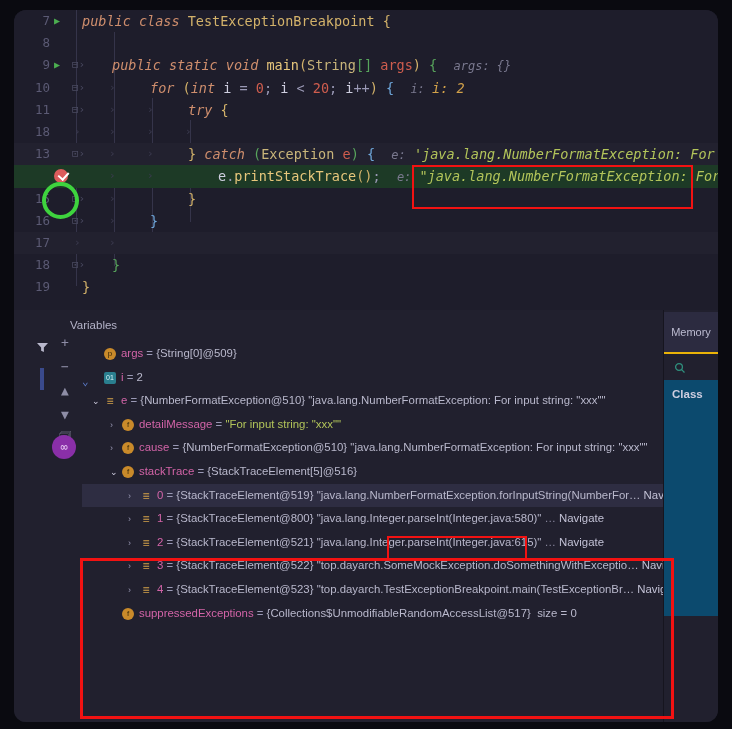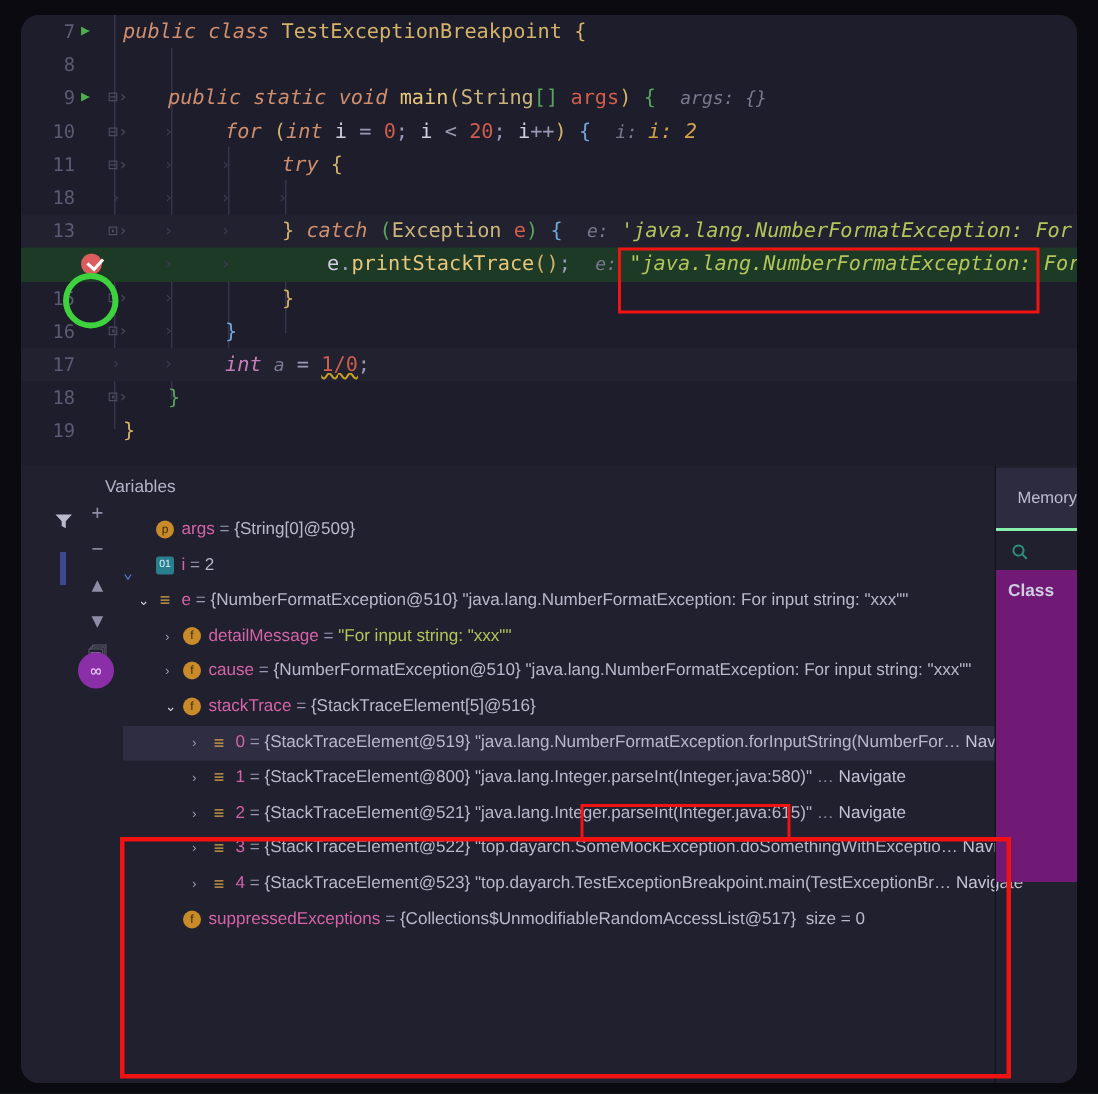--- a/index.html
+++ b/index.html
@@ -198,34 +198,34 @@
     position: absolute; left: 66px; top: 548px;
     width: 594px; height: 161px;
     border: 3px solid #f21212; z-index: 20;
   }
 
   
   .memtab {
     position: absolute; right: 0; top: 2px;
     width: 54px; height: 42px;
     background: #2c2b40;
-    border-bottom: 2px solid #86efac;
-    display: flex; align-items: center; justify-content: flex-end;
+    border-bottom: 2px solid #eab308;
+    display: flex; align-items: center; justify-content: center;
     font-family: "Liberation Sans", sans-serif;
     font-size: 11px; color: #bdbcd1;
   }
   .memsearch {
     position: absolute; right: 0; top: 46px;
     width: 54px; height: 24px;
     display: flex; align-items: center; padding-left: 10px;
   }
   .classhdr {
     position: absolute; right: 0; top: 70px;
-    width: 54px; height: 208px;
-    background: #701a75;
+    width: 54px; height: 236px;
+    background: #0c4a6e;
     font-family: "Liberation Sans", sans-serif;
     font-size: 11.5px; color: #cfcee0;
     font-weight: bold;
     padding: 8px 0 0 8px;
   }
   .mem-divider {
     position: absolute; right: 54px; top: 0; bottom: 0;
     width: 1px; background: #16151f;
   }
 </style>
@@ -310,21 +310,20 @@
         <span class="gutter-num">16</span>
         <span class="fold">⊡›</span>
         <span class="fold2" style="left:95px">›</span>
         <span class="code" style="left:136px"><span class="brc3">}</span></span>
       </div>
 
       <div class="row cur" style="top:222px;position:absolute;width:100%">
         <span class="gutter-num">17</span>
         <span class="fold2" style="left:60px">›</span>
         <span class="fold2" style="left:95px">›</span>
-        <span class="code" style="left:136px"><span class="kw2">int</span> <span class="hint">a</span> <span class="pnc">=</span> <span class="num err">1/0</span><span class="pnc">;</span></span>
       </div>
 
       <div class="row" style="top:244.2px;position:absolute;width:100%">
         <span class="gutter-num">18</span>
         <span class="fold">⊡›</span>
         <span class="code" style="left:98px"><span class="brc2">}</span></span>
       </div>
 
       <div class="row" style="top:266.4px;position:absolute;width:100%">
         <span class="gutter-num">19</span>

